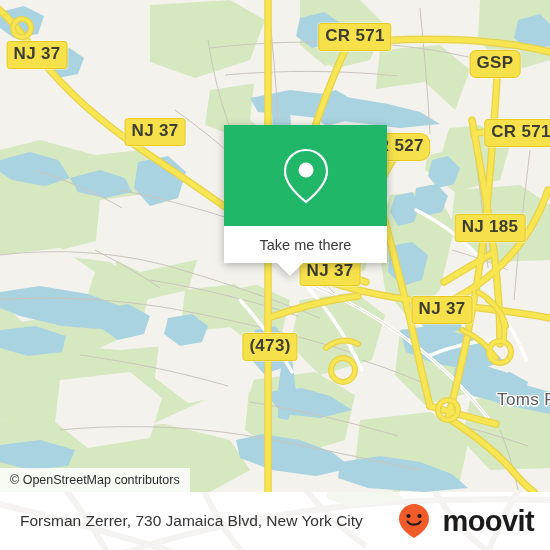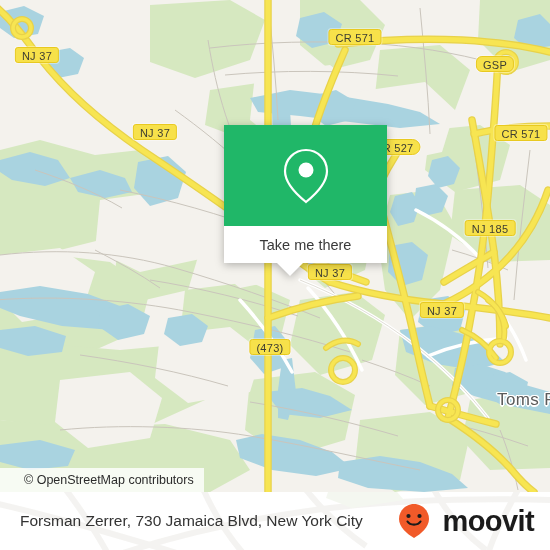--- a/index.html
+++ b/index.html
@@ -32,24 +32,24 @@
   #map svg { display: block; }
 
   
   .shield {
     position: absolute;
     background: #f7e14a;
     border: 1.5px solid #e8c920;
     border-radius: 3px;
     color: #3d3d32;
     font-family: "Liberation Sans", sans-serif;
-    font-size: 11px;
-    font-weight: normal;
+    font-size: 17px;
+    font-weight: bold;
     line-height: 1;
-    padding: 3px 6px 0 6px;
+    padding: 3px 6px 6px 6px;
     white-space: nowrap;
     letter-spacing: 0.3px;
     transform: translate(-50%, -50%);
     box-shadow: 0 0 0 1px rgba(255,255,255,0.35);
   }
   .city-label {
     position: absolute;
     transform: translate(0, -50%);
     color: #5b5b5b;
     font-family: "Liberation Sans", sans-serif;
@@ -102,21 +102,21 @@
 
   
   #attribution {
     position: absolute;
     left: 0;
     bottom: 0;
     background: rgba(255,255,255,0.80);
     color: #2b2b2b;
     font-size: 12.5px;
     font-family: "Liberation Sans", sans-serif;
-    padding: 5px 10px 5px 24px;
+    padding: 5px 10px 5px 10px;
     white-space: nowrap;
   }
 
   
   #footer {
     position: absolute;
     left: 0;
     top: 492px;
     width: 550px;
     height: 58px;

